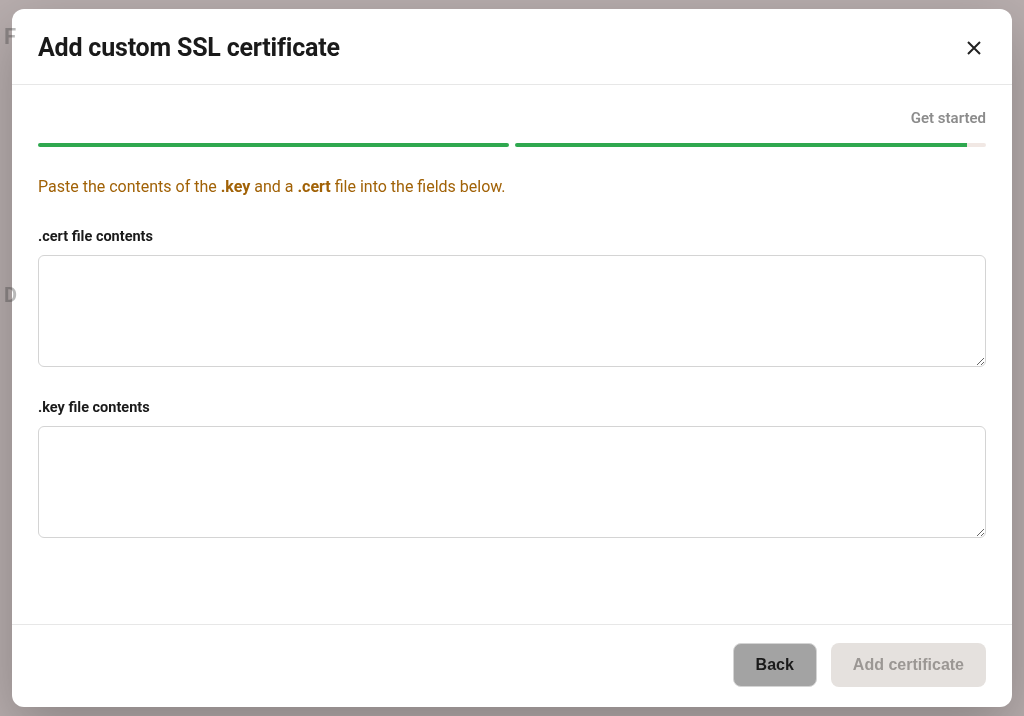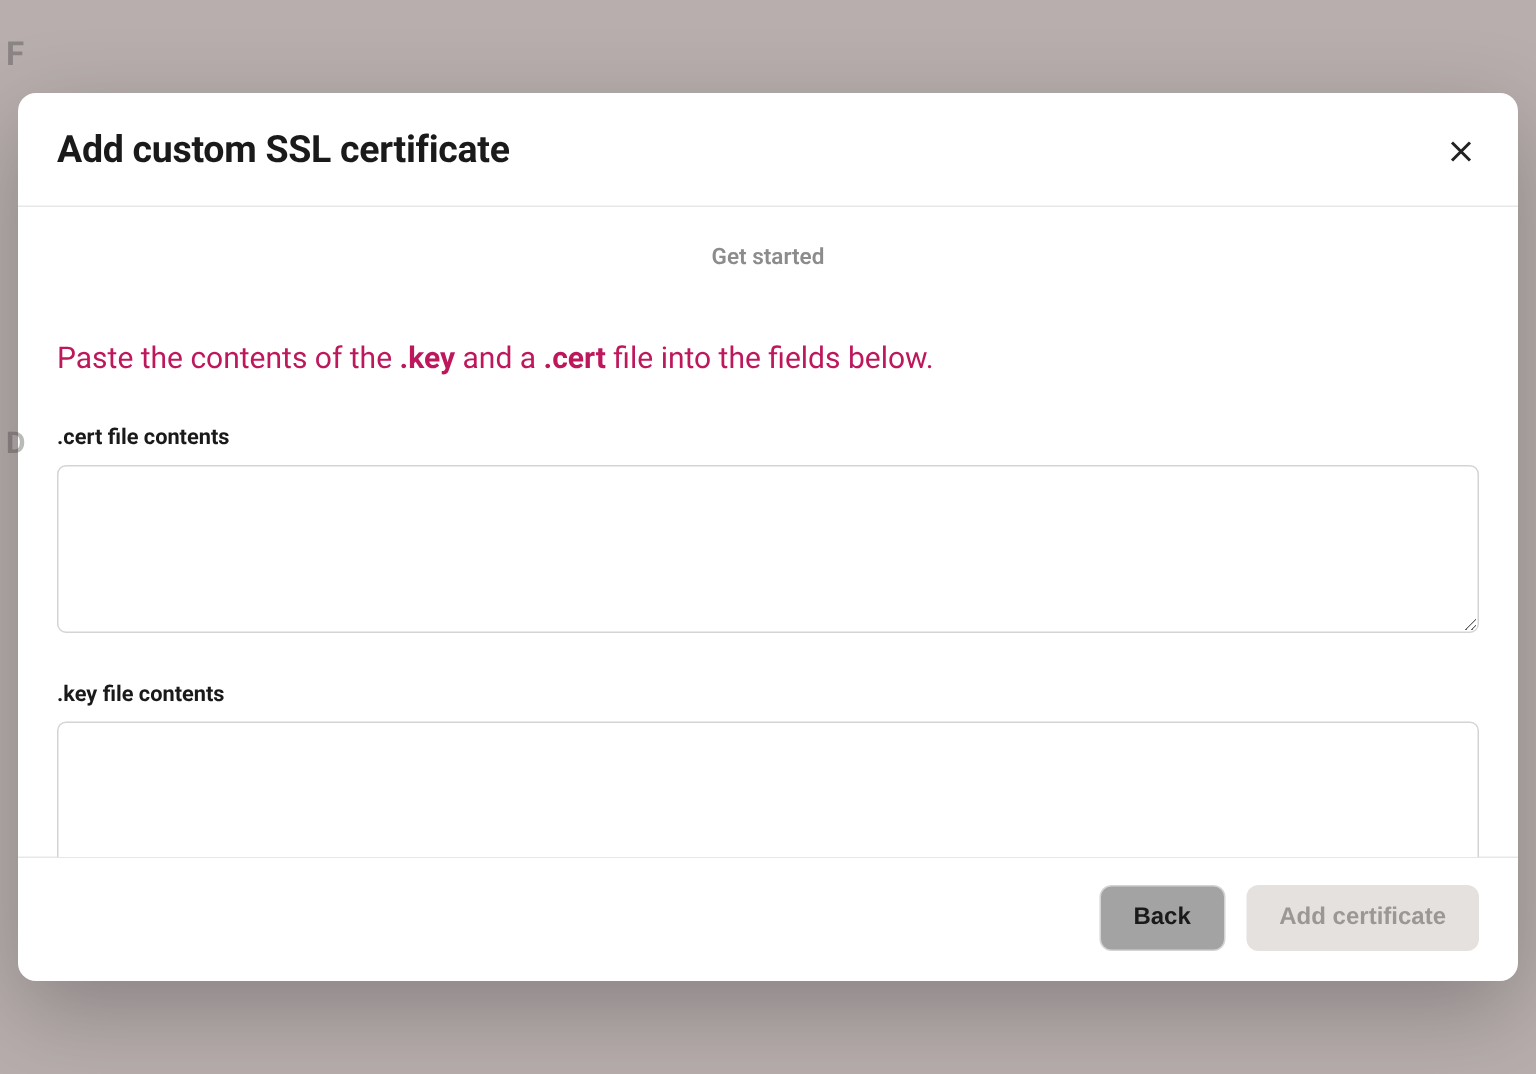--- a/index.html
+++ b/index.html
@@ -20,21 +20,21 @@
     font-size: 13px;
     line-height: 1.5;
     opacity: 0.35;
     user-select: none;
   }
   .bg-text.t1 { top: 20px; font-size: 22px; font-weight: 700; }
   .bg-text.t4 { top: 280px; font-size: 20px; font-weight: 700; }
 
   .modal {
     width: 1000px;
-    height: 592px;
+    height: 698px;
     background: #fff;
     border-radius: 12px;
     box-shadow: 0 20px 60px rgba(0,0,0,0.25);
     display: flex;
     flex-direction: column;
     overflow: hidden;
   }
 
   .modal-header {
     display: flex;
@@ -67,21 +67,21 @@
     flex-direction: column;
     overflow-y: auto;
   }
 
   .stepper {
     display: flex;
     margin-bottom: 6px;
   }
   .step {
     flex: 1;
-    text-align: center;
+    text-align: right;
     font-size: 15px;
     font-weight: 600;
     padding-bottom: 10px;
     color: #1a1a1a;
   }
   .step.completed { color: #8c8c8c; }
   .progress-track {
     display: flex;
     height: 4px;
     width: 100%;
@@ -92,22 +92,22 @@
     flex: 1;
     background: #f1e8e4;
     border-radius: 2px;
   }
   .progress-seg.done { background: #2fa84f; }
   .progress-seg.active {
     background: linear-gradient(to right, #2fa84f 96%, #f1e8e4 96%);
   }
 
   .instruction {
-    font-size: 20px;
-    color: #be185d;
+    font-size: 16px;
+    color: #a16207;
     margin-bottom: 30px;
     line-height: 1.45;
   }
   .instruction b { font-weight: 700; }
 
   .field {
     margin-bottom: 28px;
   }
   .field-label {
     font-size: 14.5px;

